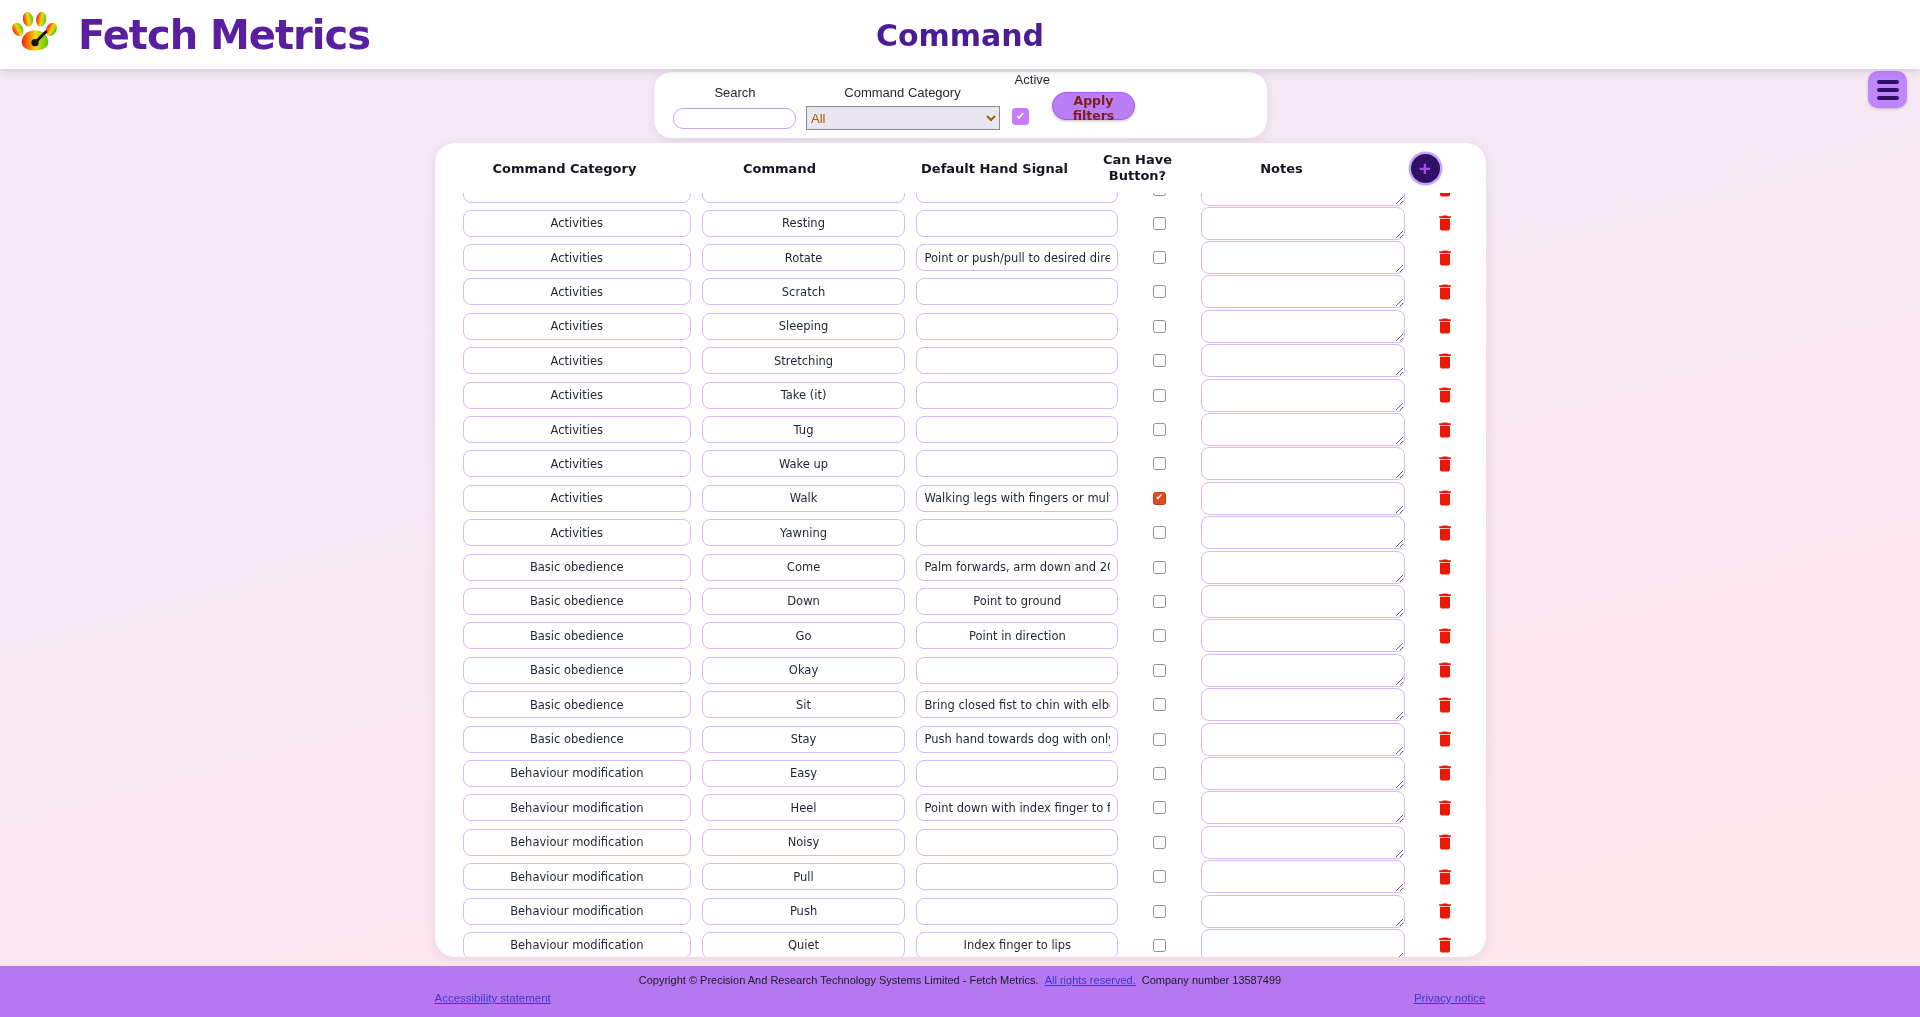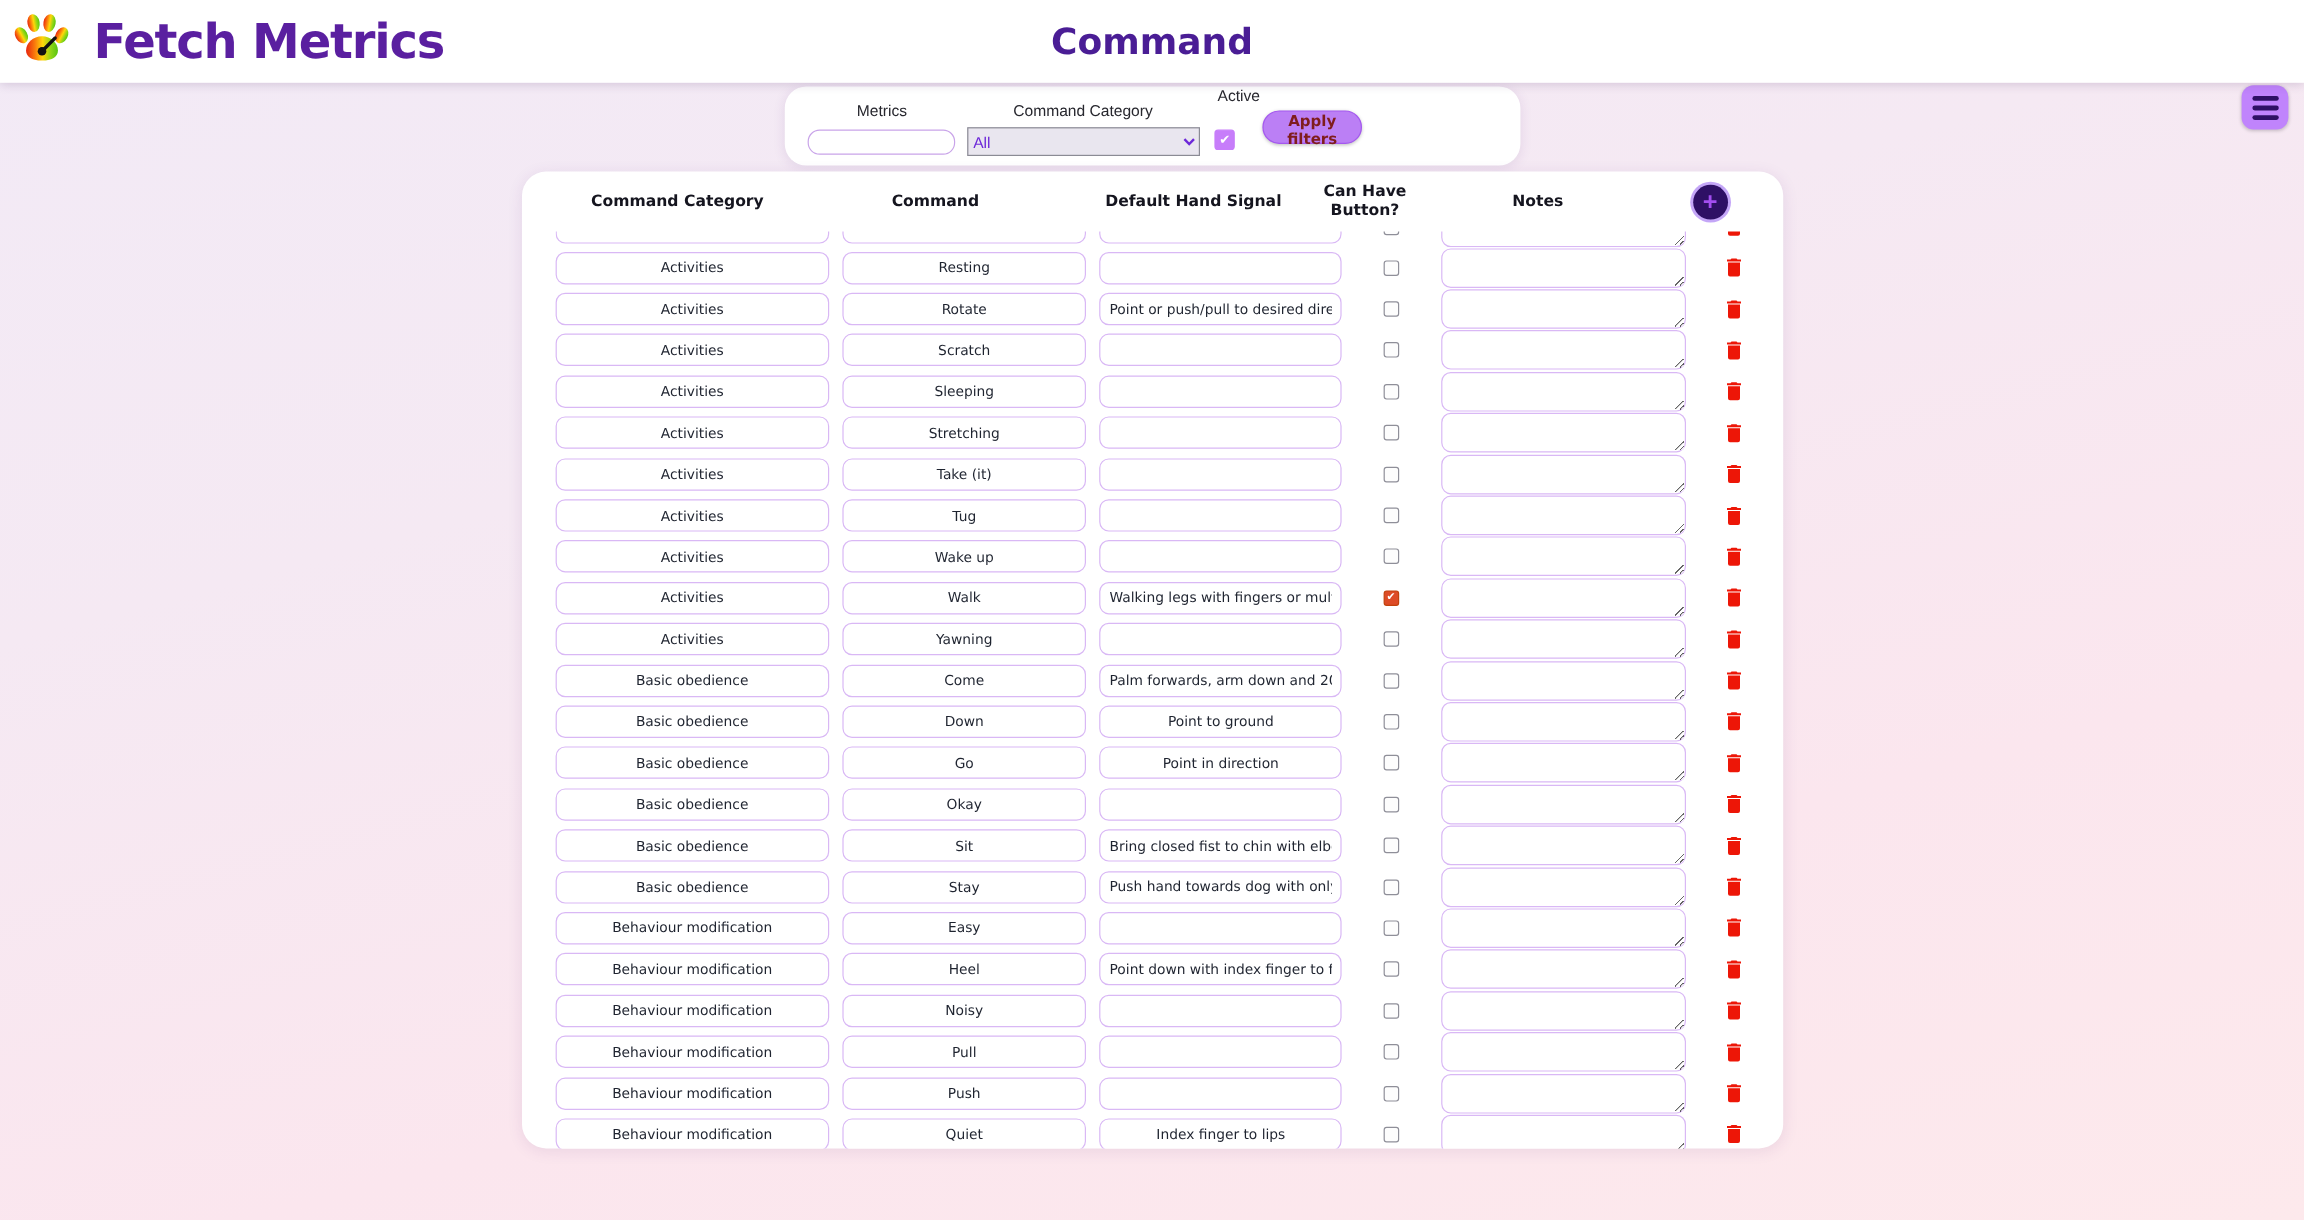--- a/index.html
+++ b/index.html
@@ -25,21 +25,21 @@
   
   .filter-card { position:absolute; left:654px; top:72px; width:613px; height:66px; background:#fff;
     border-radius:18px; box-shadow:0 2px 10px rgba(90,40,130,.10); }
   .f-label { position:absolute; font-size:13px; color:#27272e; }
   .lbl-search { left:46px; top:13px; width:70px; text-align:center; }
   .lbl-category { left:152px; top:13px; width:193px; text-align:center; }
   .lbl-active { left:352px; top:0; width:44px; text-align:right; }
   .search-input { position:absolute; left:19px; top:36px; width:123px; height:21px; border:1px solid #c9a4e9;
     border-radius:10px; background:#fff; font-size:12px; padding:0 8px; outline:none; }
   .category-select { position:absolute; left:152px; top:34px; width:194px; height:24px; font-size:13px;
-    background:#e9e6ef; border:1px solid #8b8b95; color:#6d28d9; }
+    background:#e9e6ef; border:1px solid #8b8b95; color:#a16207; }
   .chk { display:inline-block; border-radius:3px; }
   .active-chk { position:absolute; left:358px; top:36px; width:17px; height:17px; background:#fff;
     border:1.5px solid #9b9ba5; cursor:pointer; }
   .active-chk.checked { background:#c77dfa; border-color:#c77dfa; }
   .active-chk.checked::after { content:"✔"; color:#fff; font-size:11px; position:absolute; left:3px; top:1px; }
   .apply-btn { position:absolute; left:398px; top:20px; width:83px; height:28px; border-radius:14px;
     background:#bb7ff5; border:1px solid #a458ef; color:#7f1d1d; font-family:"DejaVu Sans",sans-serif;
     font-weight:bold; font-size:12.5px; cursor:pointer; box-shadow:0 1px 3px rgba(0,0,0,.25); }
 
   
@@ -117,21 +117,21 @@
     <div class="page-title">Command</div>
   </header>
 
   <button class="menu-btn">
     <span class="bar"></span>
     <span class="bar"></span>
     <span class="bar"></span>
   </button>
 
   <section class="filter-card">
-    <label class="f-label lbl-search">Metrics</label>
+    <label class="f-label lbl-search">Search</label>
     <input class="search-input" type="text" value="" style="">
     <label class="f-label lbl-category">Command Category</label>
     <select class="category-select">
       <option selected="">All</option>
     </select>
     <label class="f-label lbl-active">Active</label>
     <span class="chk active-chk checked"></span>
     <button class="apply-btn">Apply filters</button>
   </section>
 
@@ -536,14 +536,25 @@
       <button class="del-btn">
         <svg viewBox="0 0 24 24" width="20" height="22">
           <path fill="#ed1607" d="M6 19a2 2 0 0 0 2 2h8a2 2 0 0 0 2-2V7H6v12zM19 4h-3.5l-1-1h-5l-1 1H5v2h14V4z"></path>
         </svg>
       </button>
     </div>
   </div>
 </div>
   </section>
 
+  <footer class="footer">
+    <div class="copyright">
+      <span>Copyright © Precision And Research Technology Systems Limited - Fetch Metrics.</span>
+      <a href="#">All rights reserved.</a>
+      <span>Company number 13587499</span>
+    </div>
+    <div class="footer-links">
+      <a href="#">Accessibility statement</a>
+      <a href="#">Privacy notice</a>
+    </div>
+  </footer>
 
 </div>
 
 </body></html>

